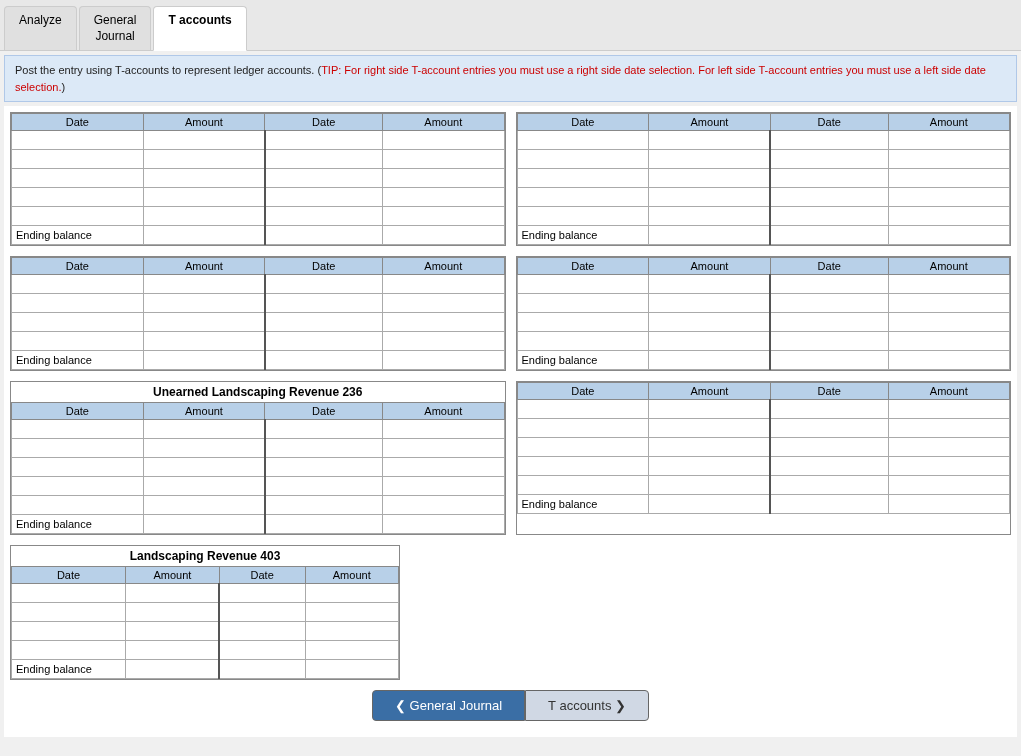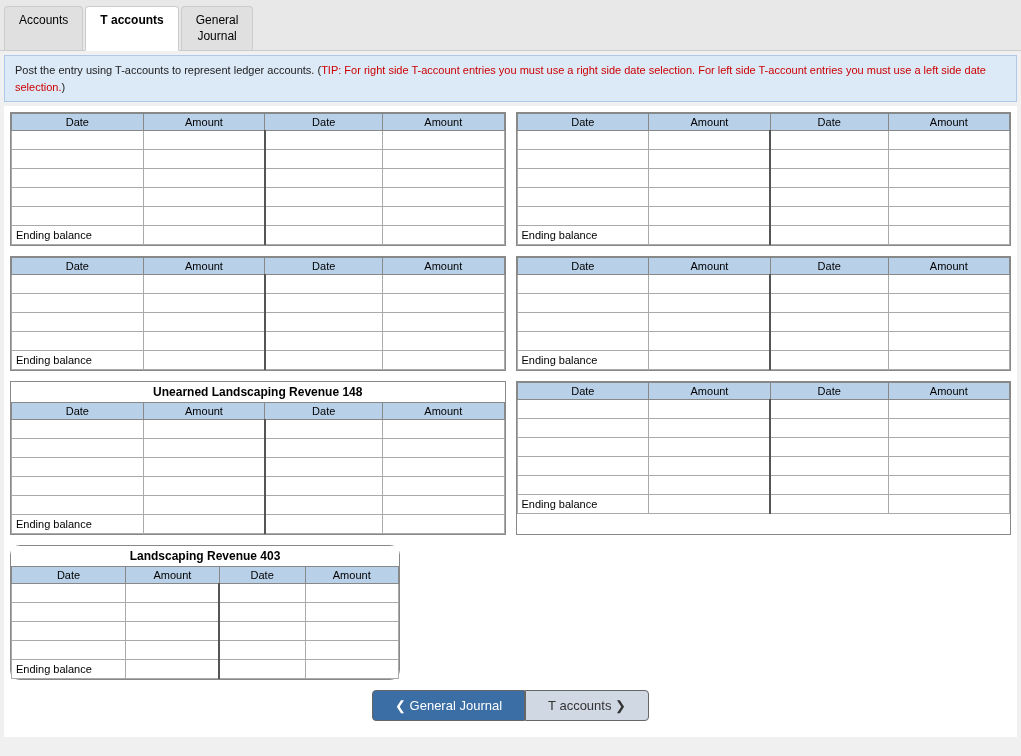--- a/index.html
+++ b/index.html
@@ -32,32 +32,32 @@
     .t-account .ending-label { font-size: 11px; padding: 2px 4px; white-space: nowrap; }
 
     
     .bottom-nav { display: flex; justify-content: center; gap: 0; margin-top: 10px; margin-bottom: 10px; }
     .nav-btn { padding: 7px 22px; font-size: 13px; border: 1px solid #666; cursor: pointer; }
     .nav-btn.prev { background: #3a6ea5; color: #fff; border-radius: 4px 0 0 4px; }
     .nav-btn.next { background: #d0d8e4; color: #333; border-radius: 0 4px 4px 0; }
 
     
     .t-accounts-single { margin-top: 10px; }
-    .t-accounts-single .t-account { max-width: 390px; border-radius: 10px; }
+    .t-accounts-single .t-account { max-width: 390px; }
 
     .row-input { width: 100%; height: 18px; border: none; outline: none; font-size: 11px; background: transparent; padding: 0 2px; }
   </style>
 </head>
 <body>
 
 <div class="tabs">
-  <div class="tab">Accounts</div>
-  <div class="tab active">T accounts</div>
+  <div class="tab">Analyze</div>
   <div class="tab" style="white-space:pre-line; text-align:center; line-height:1.3;">General
 Journal</div>
+  <div class="tab active">T accounts</div>
 </div>
 
 <div class="info-banner">
   Post the entry using T-accounts to represent ledger accounts. (<span class="red">TIP: For right side T-account entries you must use a right side date selection. For left side T-account entries you must use a left side date selection.</span>)
 </div>
 
 <div class="content">
 
   <div class="t-accounts-grid">
 
@@ -239,21 +239,21 @@
           <td class="ending-label" colspan="1">Ending balance</td>
           <td><input class="row-input" style=""></td>
           <td class="divider"><input class="row-input" style=""></td>
           <td><input class="row-input" style=""></td>
         </tr>
       </tbody>
         </table>
     </div>
 
     <div class="t-account">
-      <div class="t-account-title">Unearned Landscaping Revenue 148</div>
+      <div class="t-account-title">Unearned Landscaping Revenue 236</div>
       <table>
         <tbody>
             <tr>
           <th>Date</th>
           <th>Amount</th>
           <th>Date</th>
           <th>Amount</th>
         </tr>
         <tr>
               <td><input class="row-input" style=""></td>

